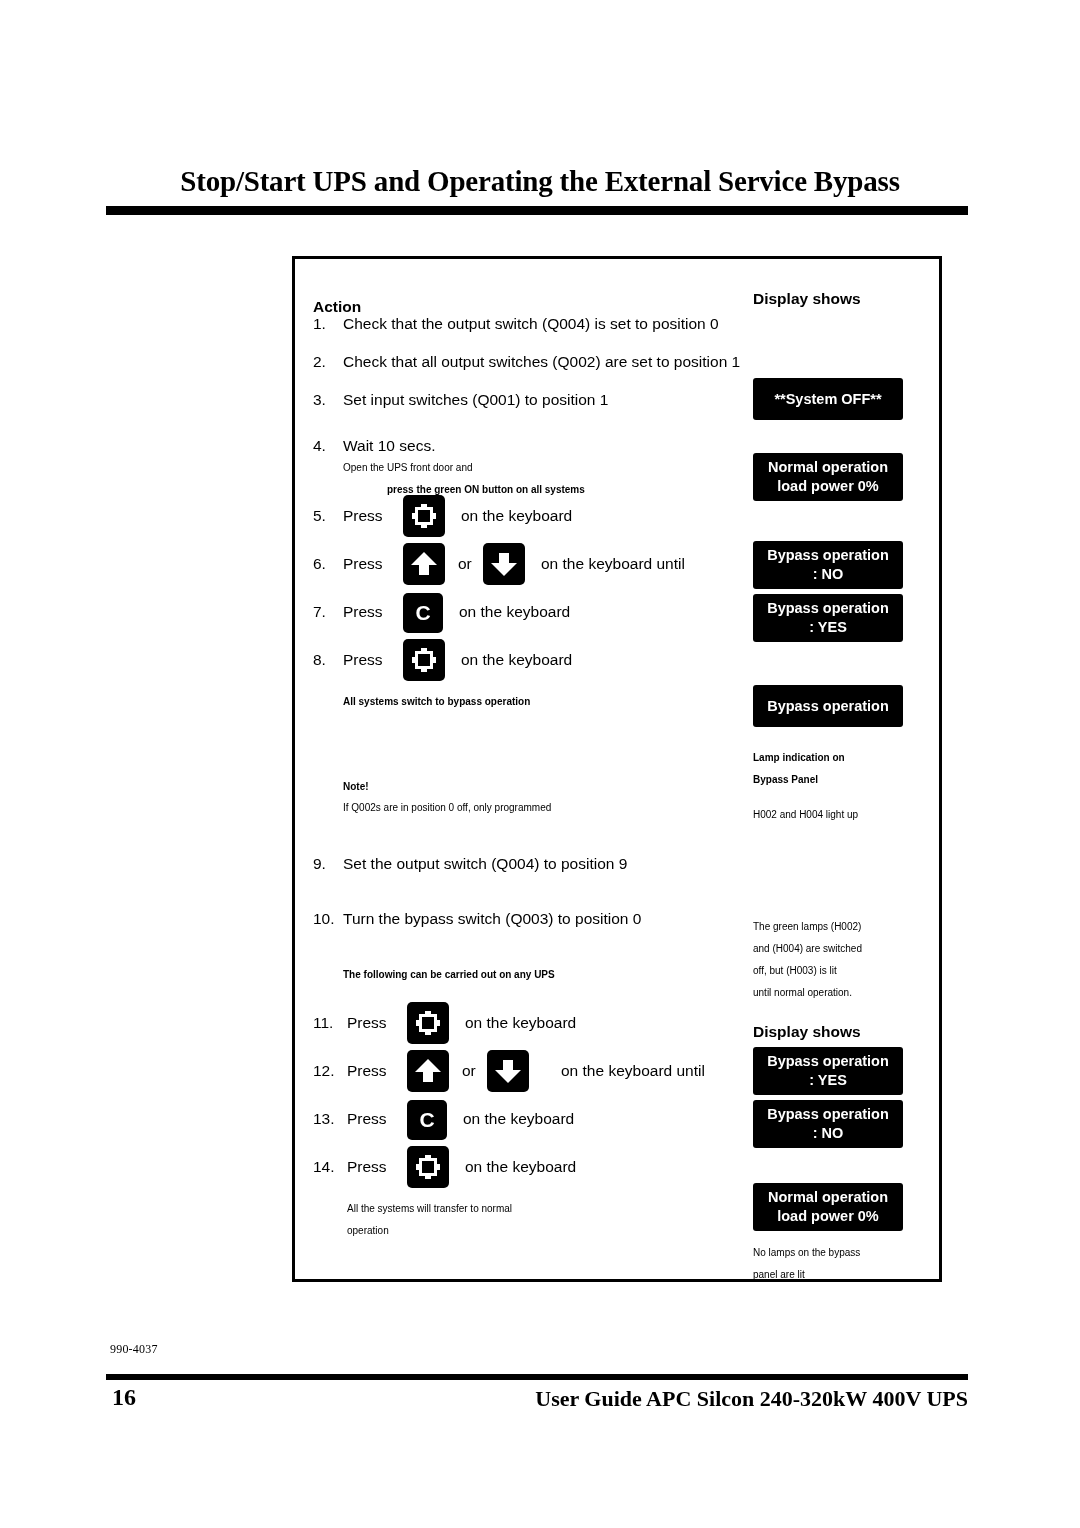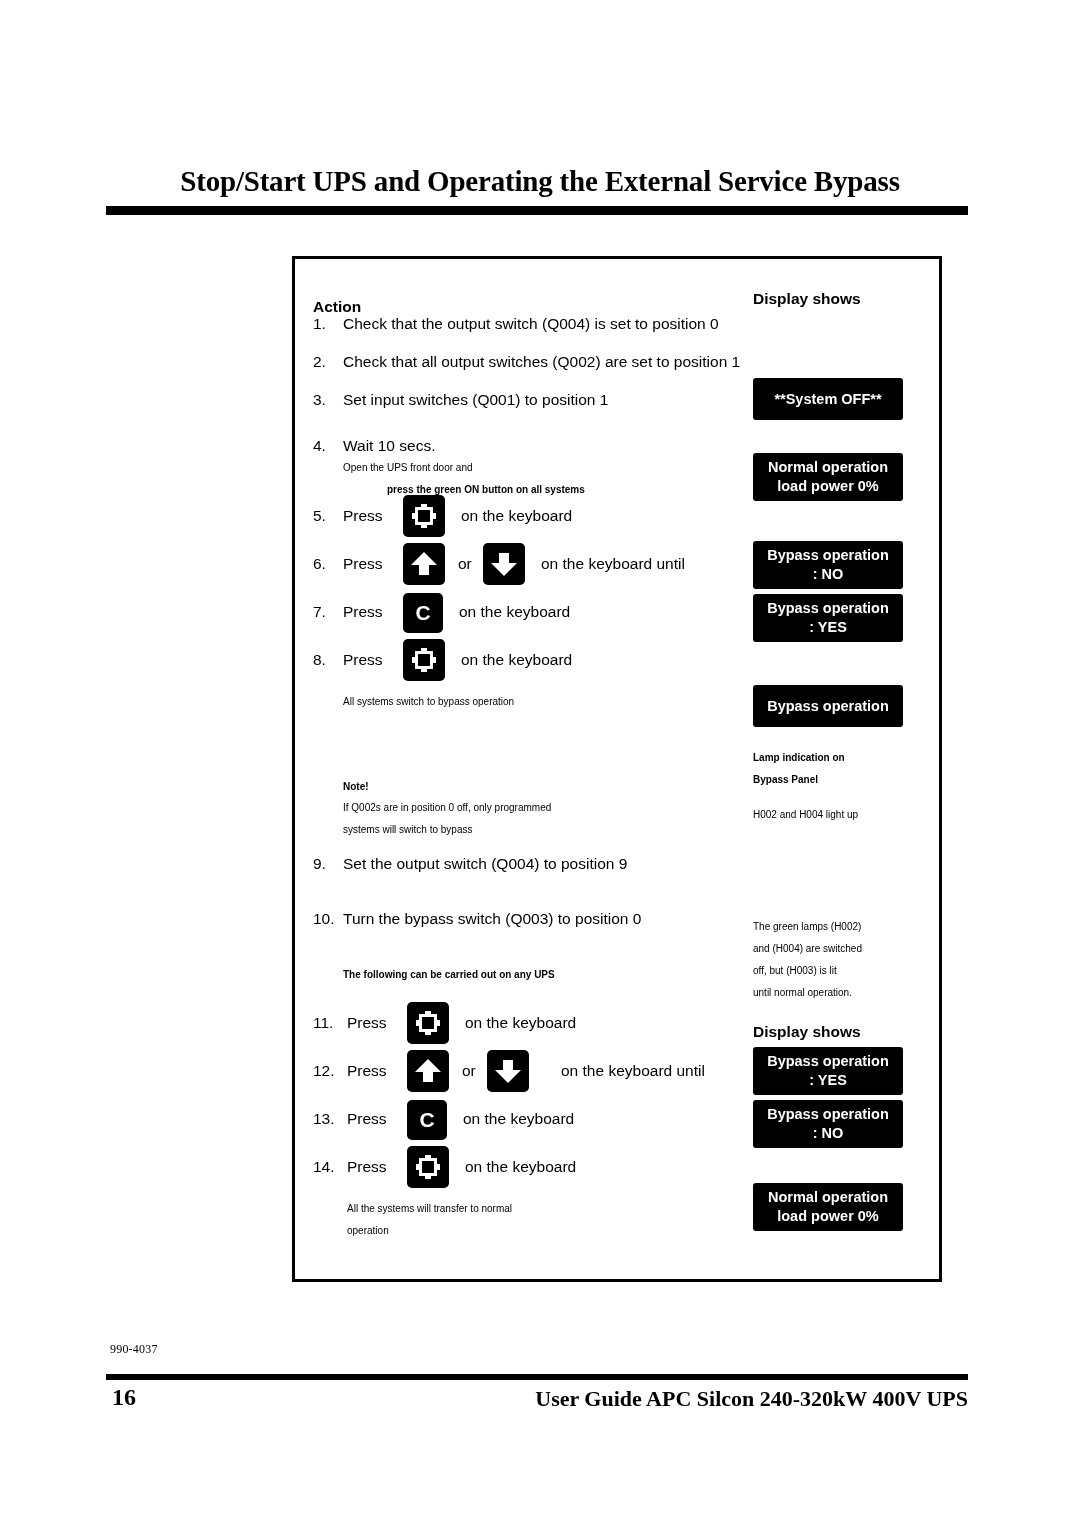--- a/index.html
+++ b/index.html
@@ -342,30 +342,29 @@
           <span class="ring"></span>
           <span class="tab t-top"></span>
             <span class="tab t-bot"></span>
           <span class="tab t-left"></span>
             <span class="tab t-right"></span>
         </span>
       </span>
       <span class="word" style="left:148px;">on the keyboard</span>
     </div>
 
-    <div class="para" style="top:432px;left:30px;">
+    <div class="para" style="top:432px;left:30px;font-weight:bold;">
       <div>All systems switch to bypass operation</div>
     </div>
 
     <div class="para bold" style="top:517px;left:30px;">
       <div>Note!</div>
     </div>
     <div class="para" style="top:538px;left:30px;">
       <div>If Q002s are in position 0 off, only programmed</div>
-      <div>systems will switch to bypass</div>
     </div>
 
     <div class="row" style="top:594px;left:0;">
       <span class="num">9.</span>
       <span class="txt">Set the output switch (Q004) to position 9</span>
     </div>
 
     <div class="row" style="top:649px;left:0;">
       <span class="num">10.</span>
       <span class="txt">Turn the bypass switch (Q003) to position 0</span>
@@ -494,20 +493,24 @@
     <div class="lcd two" style="top:833px;left:0;">
       <span>Bypass operation</span>
       <span>: NO</span>
     </div>
 
     <div class="lcd two" style="top:916px;left:0;">
       <span>Normal operation</span>
       <span>load power 0%</span>
     </div>
 
+    <div class="para" style="top:975px;left:0;">
+      <div>No lamps on the bypass</div>
+      <div>panel are lit</div>
+    </div>
 
   </div>
 
 </div>
 
 <div class="doc-code">990-4037</div>
 <div class="footer-rule"></div>
 <div class="page-num">16</div>
 <div class="footer-title">User Guide APC Silcon 240-320kW 400V UPS</div>
 

